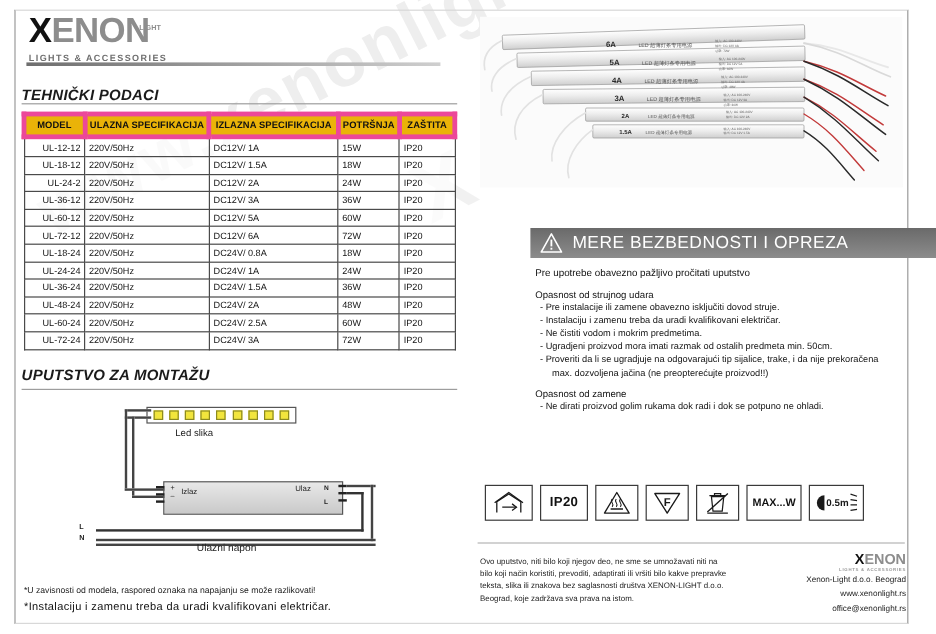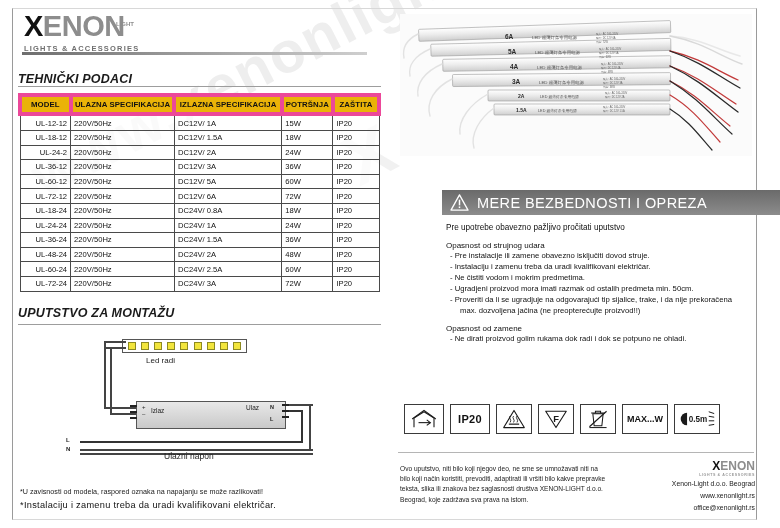--- a/index.html
+++ b/index.html
@@ -241,21 +241,21 @@
       <span class="led-dot"></span>
       <span class="led-dot"></span>
       <span class="led-dot"></span>
       <span class="led-dot"></span>
       <span class="led-dot"></span>
       <span class="led-dot"></span>
       <span class="led-dot"></span>
       <span class="led-dot"></span>
       <span class="led-dot"></span>
     </div>
-    <div class="led-label">Led radi</div>
+    <div class="led-label">Led slika</div>
 
     <div class="wire-w" style="left:86px;top:16px;width:20px;height:0;"></div>
     <div class="wire-w" style="left:86px;top:22px;width:20px;height:0;"></div>
     <div class="wire-w" style="left:86px;top:16px;width:0;height:66px;"></div>
     <div class="wire-w" style="left:92px;top:22px;width:0;height:66px;"></div>
     <div class="wire-w" style="left:86px;top:82px;width:32px;height:0;"></div>
     <div class="wire-w" style="left:92px;top:88px;width:26px;height:0;"></div>
 
     <div class="driver"></div>
     <div class="term" style="left:112px;top:80px;width:7px;height:2px;"></div>

